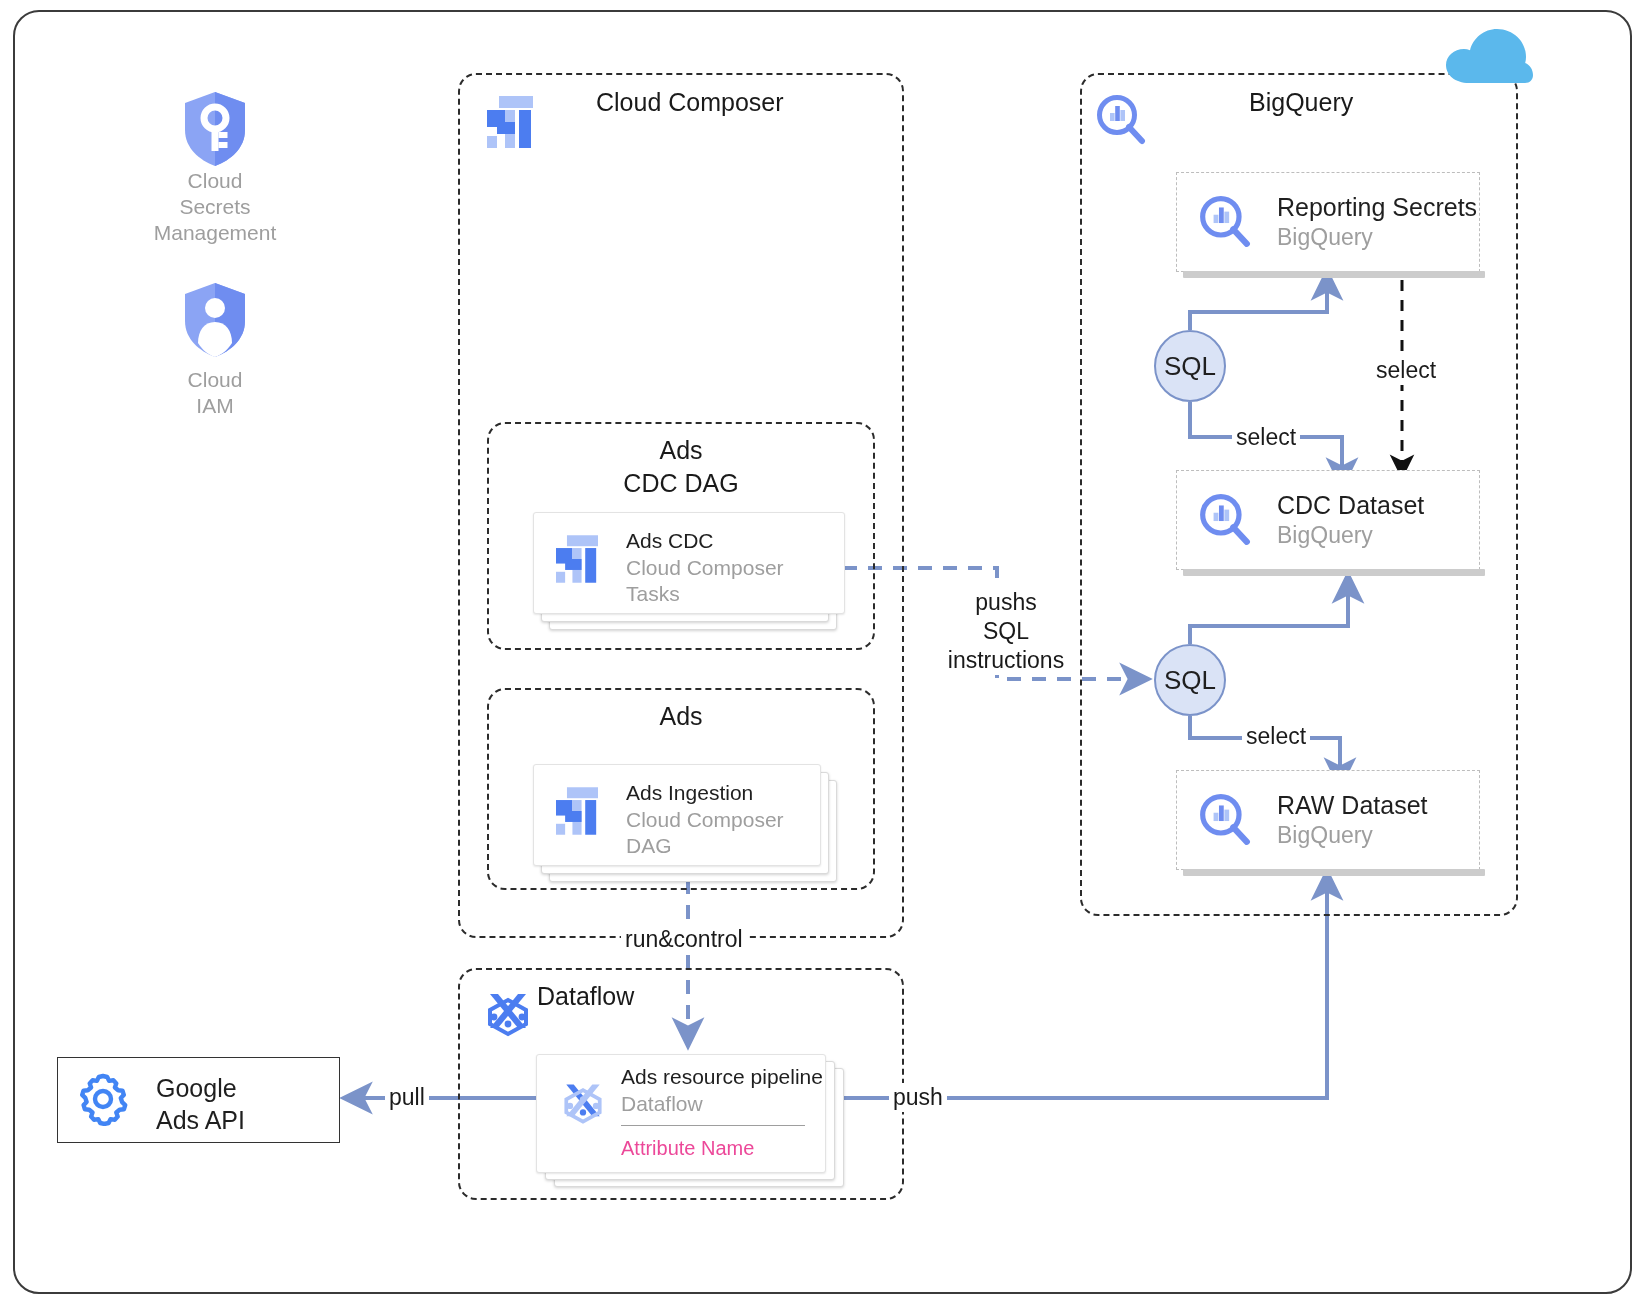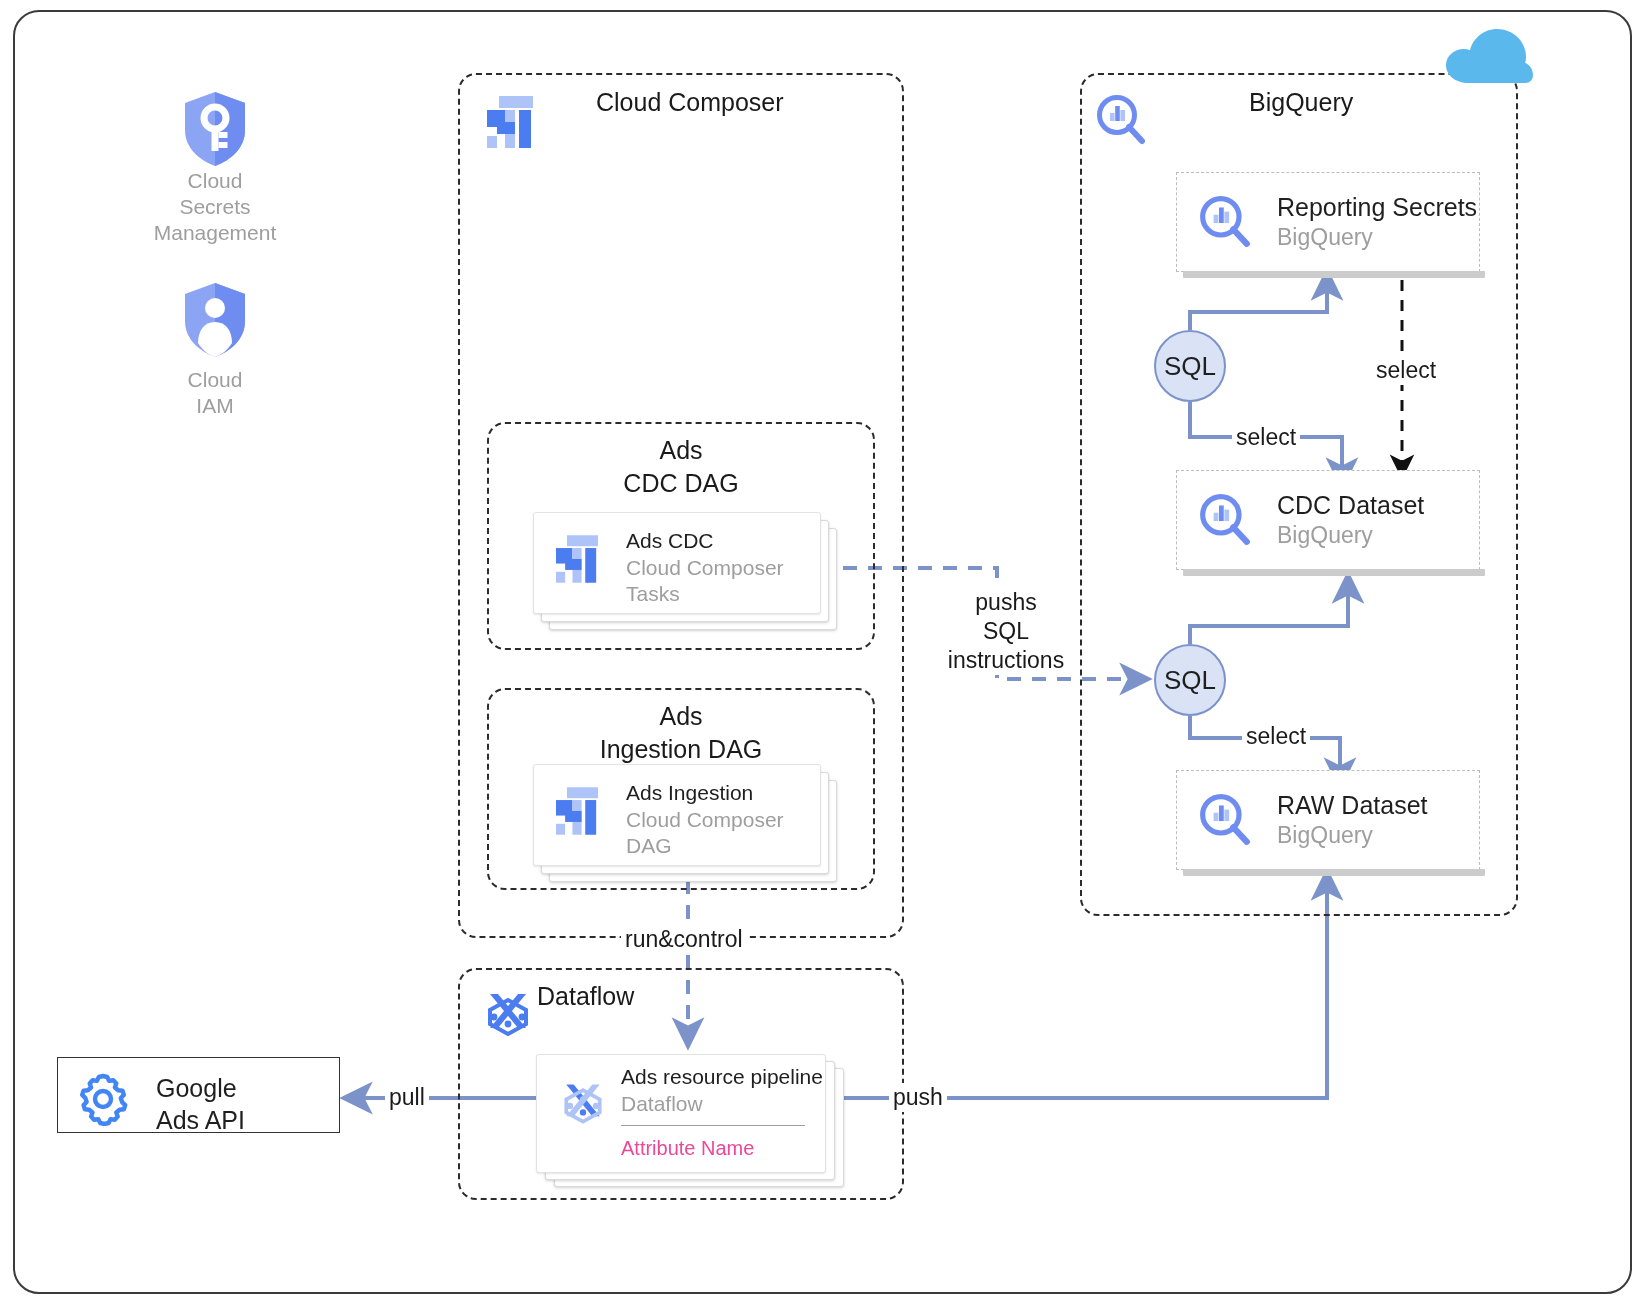--- a/index.html
+++ b/index.html
@@ -174,21 +174,21 @@
 
   <div class="group" style="left:487px;top:422px;width:388px;height:228px;"></div>
   <div style="position:absolute;left:487px;top:434px;width:388px;text-align:center;font-size:25px;color:#1a1a1a;line-height:33px;">
     <div>Ads</div>
     <div>CDC DAG</div>
   </div>
 
   <div class="stack-wrap" style="left:533px;top:512px;width:320px;height:120px;">
     <div class="stack-layer" style="left:16px;top:16px;width:286px;height:100px;"></div>
     <div class="stack-layer" style="left:8px;top:8px;width:286px;height:100px;"></div>
-    <div class="stack-front" style="width:286px;height:100px;">
+    <div class="stack-front" style="width:286px;height:100px;padding-left:24px;">
       <div style="position:absolute;left:22px;top:22px;">
         <svg width="42" height="48" viewBox="0 0 46 52">
           <rect x="12" y="0" width="34" height="12" fill="#aec4f8"></rect>
           <rect x="0" y="14" width="18" height="17" fill="#4c7df0"></rect>
           <rect x="18" y="14" width="10" height="38" fill="#aec4f8"></rect>
           <rect x="10" y="26" width="18" height="12" fill="#4c7df0"></rect>
           <rect x="0" y="40" width="10" height="12" fill="#aec4f8"></rect>
           <rect x="32" y="14" width="12" height="38" fill="#4c7df0"></rect>
         </svg>
       </div>
@@ -196,21 +196,20 @@
       <div class="card-sub" style="left:92px;top:42px;">
         <div>Cloud Composer</div>
         <div>Tasks</div>
       </div>
     </div>
   </div>
 
   <div class="group" style="left:487px;top:688px;width:388px;height:202px;"></div>
   <div style="position:absolute;left:487px;top:700px;width:388px;text-align:center;font-size:25px;color:#1a1a1a;line-height:33px;">
     <div>Ads</div>
-    <div>Ingestion DAG</div>
   </div>
 
   <div class="stack-wrap" style="left:533px;top:764px;width:320px;height:104px;">
     <div class="stack-layer" style="left:16px;top:16px;width:286px;height:100px;"></div>
     <div class="stack-layer" style="left:8px;top:8px;width:286px;height:100px;"></div>
     <div class="stack-front" style="width:286px;height:100px;">
       <div style="position:absolute;left:22px;top:22px;">
         <svg width="42" height="48" viewBox="0 0 46 52">
           <rect x="12" y="0" width="34" height="12" fill="#aec4f8"></rect>
           <rect x="0" y="14" width="18" height="17" fill="#4c7df0"></rect>
@@ -257,21 +256,21 @@
           <circle cx="42" cy="29" r="3.4" fill="#aec4f8"></circle>
         </svg>
       </div>
       <div class="card-title" style="left:84px;top:10px;">Ads resource pipeline</div>
       <div class="card-sub" style="left:84px;top:36px;">Dataflow</div>
       <div class="card-rule" style="left:84px;top:70px;width:184px;"></div>
       <div class="card-attr" style="left:84px;top:82px;">Attribute Name</div>
     </div>
   </div>
 
-  <div class="plain-box" style="left:57px;top:1057px;width:283px;height:76px;">
+  <div class="plain-box" style="left:57px;top:1057px;width:283px;height:86px;">
     <div style="position:absolute;left:18px;top:14px;">
       <svg width="54" height="54" viewBox="0 0 54 54">
         <path d="M27 4 l4.2 1 1.9 3.9 4.3-.6 2.9 3.1 -1.4 4.1 3.3 2.8 4.3 .4 1.3 4.2 -3 3.1 1.3 4.1 3.1 3 -1.3 4.2 -4.3 .4 -3.3 2.8 1.4 4.1 -2.9 3.1 -4.3-.6 -1.9 3.9 -4.2 1 -4.2-1 -1.9-3.9 -4.3 .6 -2.9-3.1 1.4-4.1 -3.3-2.8 -4.3-.4 -1.3-4.2 3-3.1 -1.3-4.1 -3.1-3 1.3-4.2 4.3-.4 3.3-2.8 -1.4-4.1 2.9-3.1 4.3 .6 1.9-3.9 Z" fill="none" stroke="#4285f4" stroke-width="4.4" stroke-linejoin="round"></path>
         <circle cx="27" cy="27" r="8" fill="none" stroke="#4285f4" stroke-width="4.4"></circle>
       </svg>
     </div>
     <div class="plain-label" style="left:98px;top:14px;">
       <div>Google</div>
       <div>Ads API</div>
     </div>

